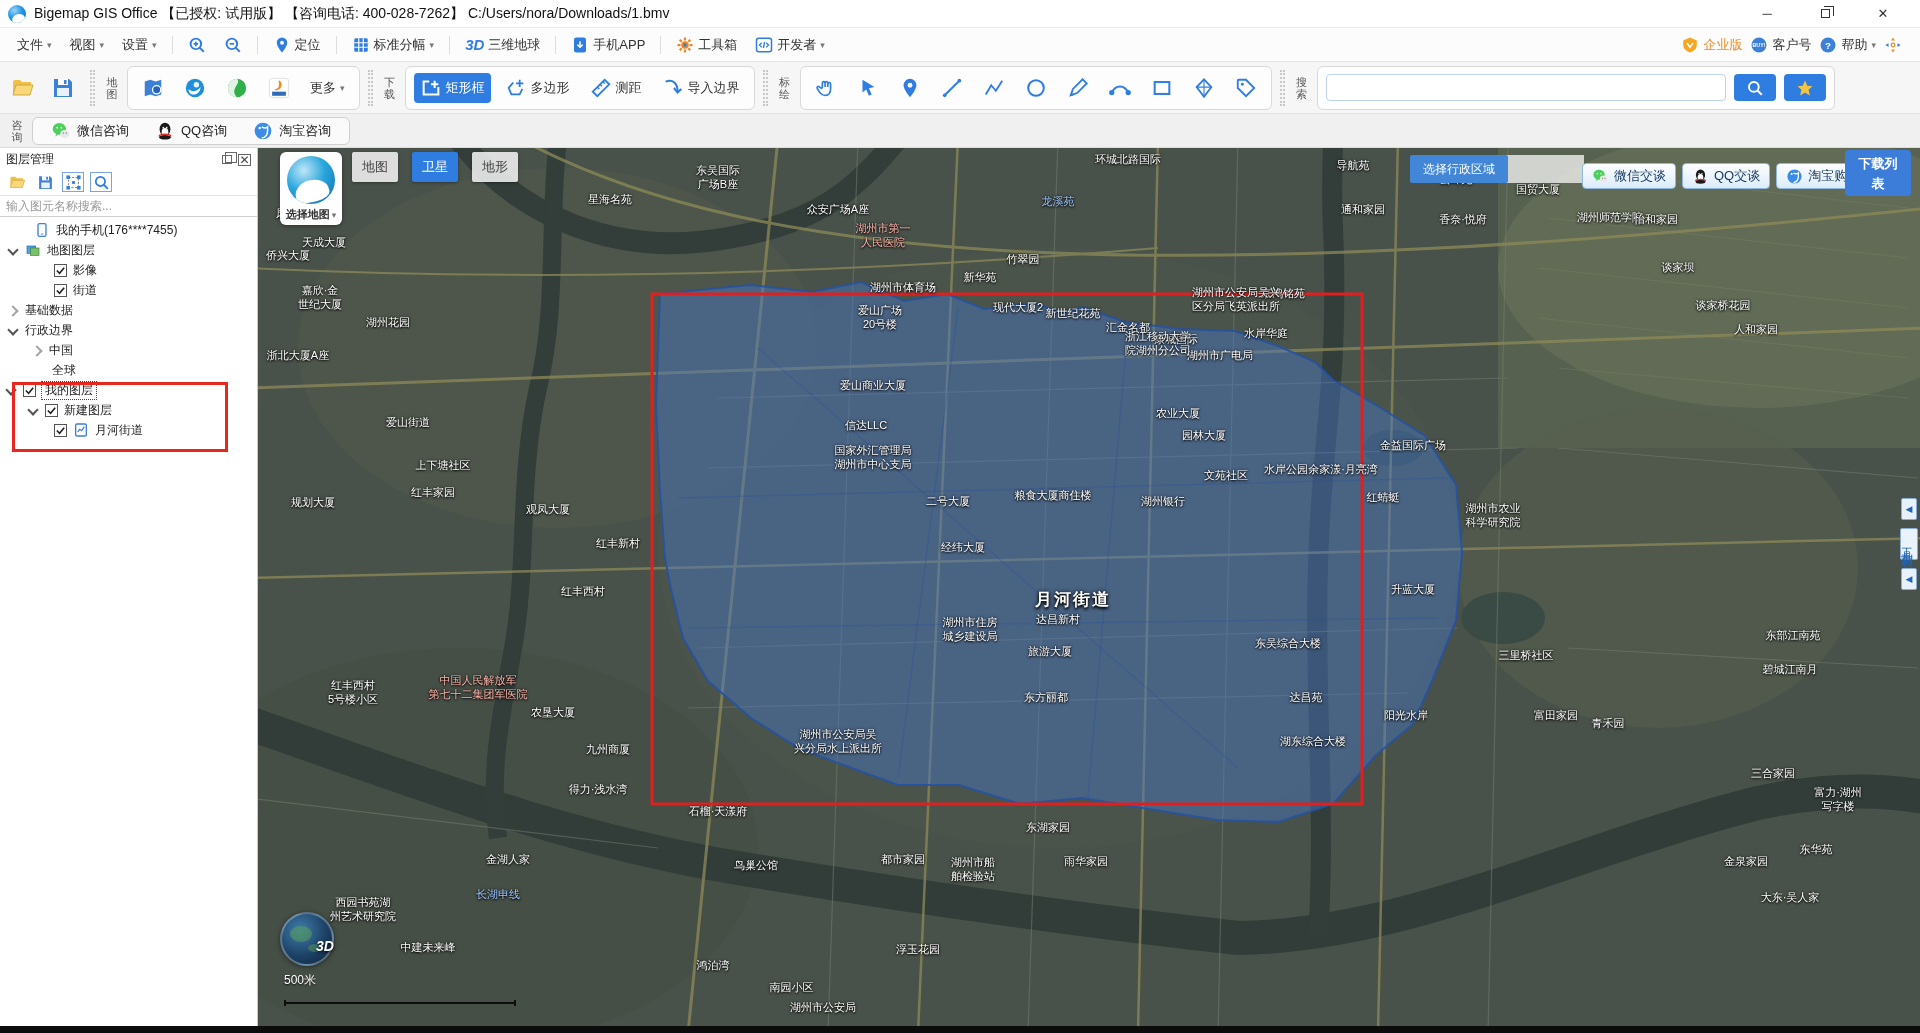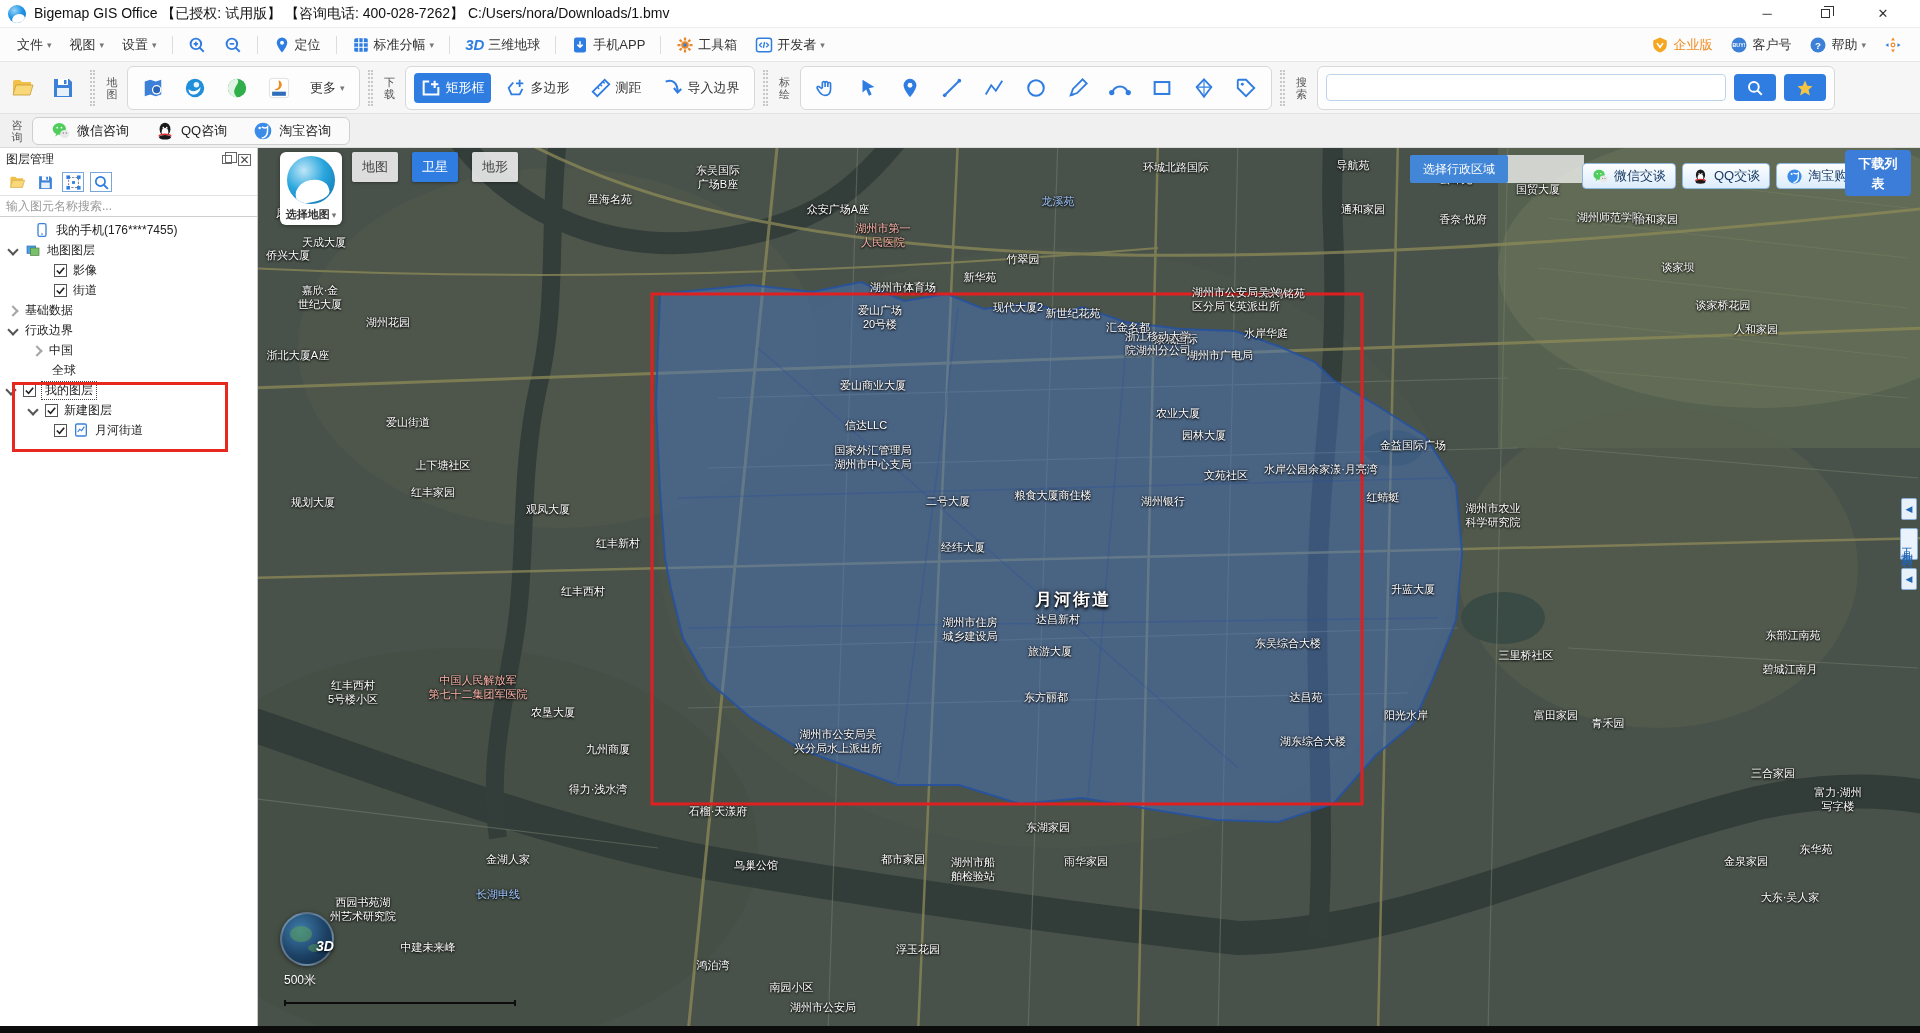--- a/index.html
+++ b/index.html
@@ -13,21 +13,21 @@
 .logo::after{content:"";position:absolute;left:4px;top:9px;width:13px;height:9px;background:#fff;border-radius:60% 60% 50% 50%/70% 70% 40% 40%;transform:rotate(-14deg);}
 .title-text{margin-left:8px;font-size:14px;color:#111;}
 .win-controls{margin-left:auto;display:flex;}
 .win-btn{width:58px;height:27px;display:flex;align-items:center;justify-content:center;font-size:13px;color:#333;}
 .restore-glyph{width:9px;height:9px;border:1px solid #333;position:relative;background:#fff;}
 .restore-glyph::before{content:"";position:absolute;left:2px;top:-4px;width:9px;height:9px;border:1px solid #333;border-bottom:none;border-left:none;}
 
 
 .menubar{height:34px;background:#fcfcfc;border-bottom:1px solid #e6e6e6;display:flex;align-items:center;padding:0 10px;}
 .menu-left{display:flex;align-items:center;gap:4px;}
-.menu-right{margin-left:auto;display:flex;align-items:center;gap:10px;padding-right:4px;}
+.menu-right{margin-left:auto;display:flex;align-items:center;padding-right:4px;}
 .menu-item{display:flex;align-items:center;gap:4px;padding:3px 7px;border-radius:3px;font-size:13px;color:#333;cursor:default;}
 .menu-right .menu-item{padding:3px 4px;}
 .caret{font-size:9px;color:#777;}
 .vsep{width:1px;height:18px;background:#ddd;margin:0 4px;}
 .ic{display:inline-flex;width:18px;height:18px;flex:none;align-items:center;justify-content:center;}
 .ic svg{width:100%;height:100%;}
 .text3d{font-style:italic;font-weight:bold;color:#2f7de1;font-size:15px;}
 .orange-label{color:#f08c1e !important;}
 
 
@@ -759,21 +759,21 @@
           <div class="mlabel" style="left: 170px; top: 800px;">中建未来峰</div>
           <div class="mlabel blue" style="left: 240px; top: 747px;">长湖申线</div>
           <div class="mlabel" style="left: 520px; top: 840px; padding-left: 27px;">南园小区</div>
           <div class="mlabel" style="left: 565px; top: 860px;">湖州市公安局</div>
           <div class="mlabel" style="left: 352px; top: 52px;">星海名苑</div>
           <div class="mlabel" style="left: 460px; top: 30px;">东吴国际
 广场B座</div>
           <div class="mlabel" style="left: 580px; top: 62px;">众安广场A座</div>
           <div class="mlabel red" style="left: 625px; top: 88px;">湖州市第一
 人民医院</div>
-          <div class="mlabel" style="left: 870px; top: 20px; margin-left: 48px;">环城北路国际</div>
+          <div class="mlabel" style="left: 870px; top: 12px;">环城北路国际</div>
           <div class="mlabel blue" style="left: 800px; top: 54px;">龙溪苑</div>
           <div class="mlabel" style="left: 765px; top: 112px;">竹翠园</div>
           <div class="mlabel" style="left: 645px; top: 140px;">湖州市体育场</div>
           <div class="mlabel" style="left: 722px; top: 130px;">新华苑</div>
           <div class="mlabel" style="left: 622px; top: 170px;">爱山广场
 20号楼</div>
           <div class="mlabel" style="left: 760px; top: 160px;">现代大厦2</div>
           <div class="mlabel" style="left: 815px; top: 166px;">新世纪花苑</div>
           <div class="mlabel" style="left: 870px; top: 180px;">汇金名都</div>
           <div class="mlabel" style="left: 918px; top: 192px;">康城国际</div>

